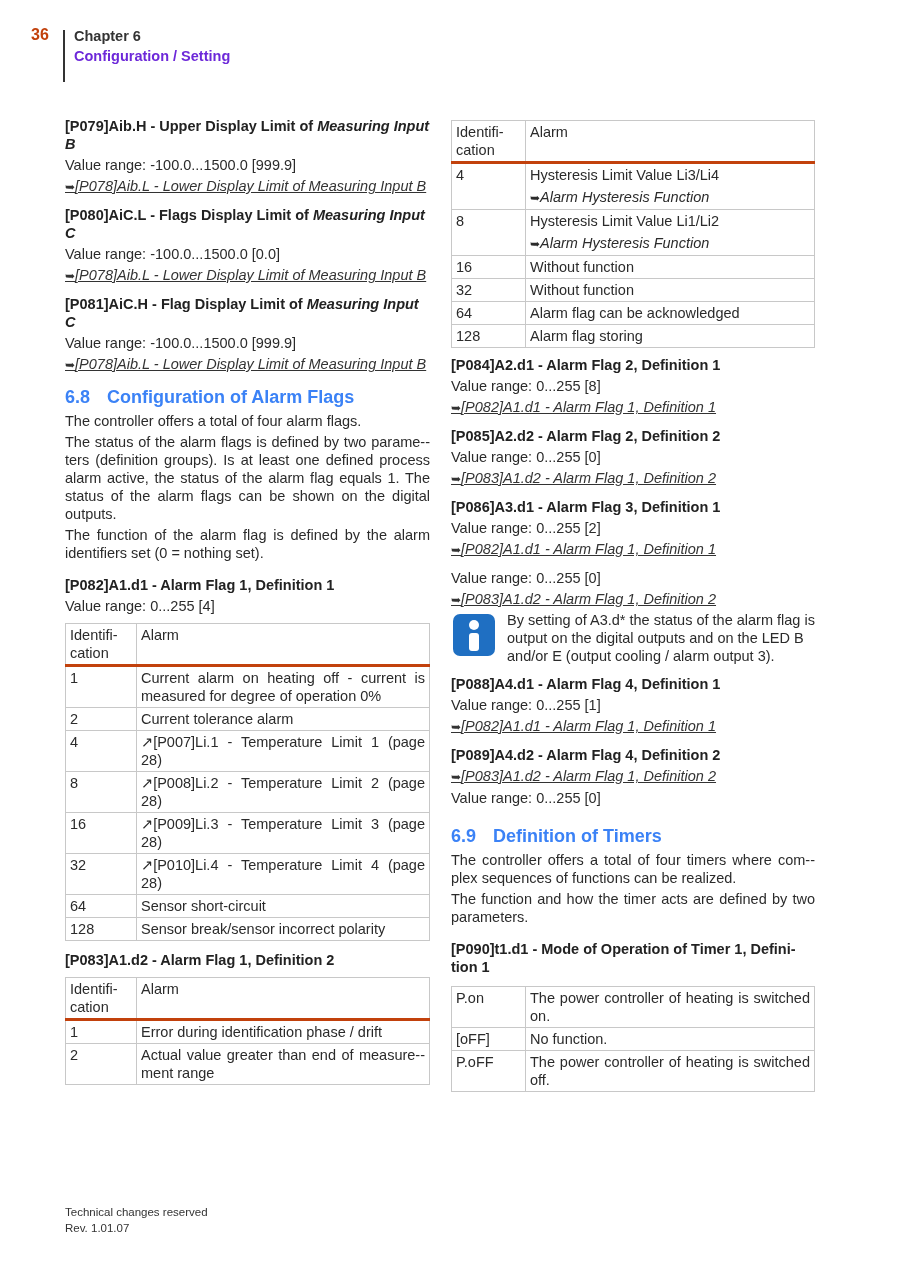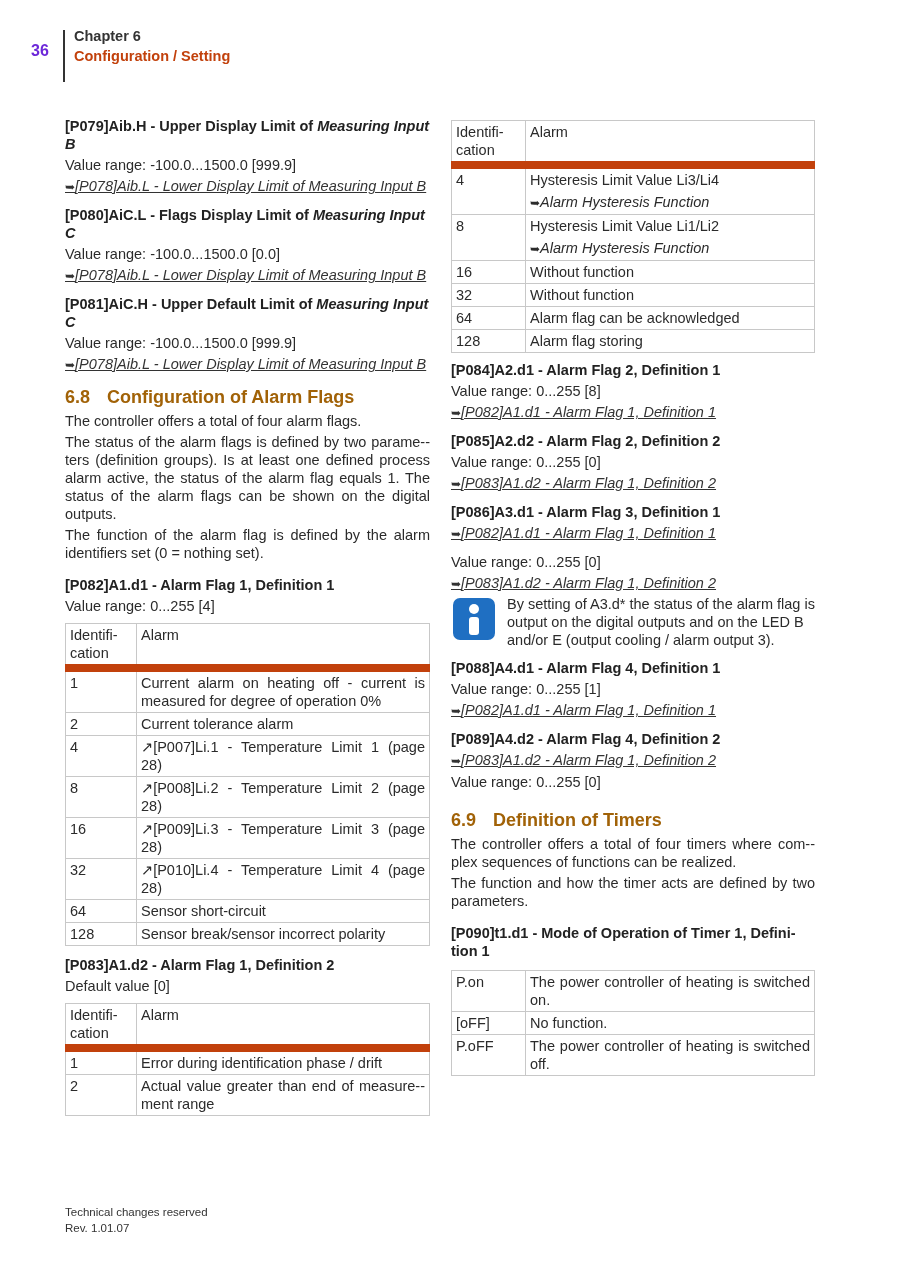--- a/index.html
+++ b/index.html
@@ -2,55 +2,55 @@
 <html><head>
 <meta charset="utf-8">
 <style>
   html, body { margin: 0; padding: 0; background: #ffffff; }
   body {
     width: 900px; height: 1274px; position: relative; overflow: hidden;
     font-family: "Liberation Sans", sans-serif; color: #2b2b2b;
   }
   .page-num {
     position: absolute; left: 31px; top: 26px;
-    font-size: 16px; font-weight: bold; color: #6d28d9; margin-top: 16px;
+    font-size: 16px; font-weight: bold; color: #c2410c;
   }
   .header-bar {
     position: absolute; left: 63px; top: 30px; width: 2px; height: 52px; background: #333;
   }
   .chapter {
     position: absolute; left: 74px; top: 28px; font-size: 14.5px; color: #333; font-weight: bold;
   }
   .chapter-title {
-    position: absolute; left: 74px; top: 48px; font-size: 14.5px; font-weight: bold; color: #c2410c;
+    position: absolute; left: 74px; top: 48px; font-size: 14.5px; font-weight: bold; color: #6d28d9;
   }
   .col { position: absolute; font-size: 14.5px; line-height: 18px; }
   .col-left { left: 65px; top: 117px; width: 365px; }
   .col-right { left: 451px; top: 120px; width: 364px; }
 
   .p-head { font-weight: bold; color: #222; margin: 0; line-height: 18px; }
   .p-head i { font-weight: bold; }
   .p-text { margin: 3px 0 0 0; text-align: justify; line-height: 18px; }
   .p-ref { margin: 3px 0 0 0; font-style: italic; color: #333; line-height: 18px; text-decoration: underline; }
   .p-ref .arr { font-style: normal; font-size: 12px; }
   .block { margin-bottom: 10px; }
 
   .section-title {
-    font-size: 18px; font-weight: bold; color: #a16207; margin: 12px 0 4px 0; line-height: 22px;
+    font-size: 18px; font-weight: bold; color: #3b82f6; margin: 12px 0 4px 0; line-height: 22px;
   }
   .section-title .num { display: inline-block; width: 42px; }
 
   table.t {
     border-collapse: collapse; width: 100%; font-size: 14.5px; line-height: 18px;
     margin: 8px 0 8px 0;
   }
   table.t td {
     border: 1px solid #c8c8c8; vertical-align: top; padding: 2px 4px 2px 4px;
   }
-  table.t tr.hdr td { border-bottom: 8px solid #c2410c; height: 36px; }
+  table.t tr.hdr td { border-bottom: 3px solid #c2410c; height: 36px; }
   table.t td.id { width: 62px; }
   table.t td.txt { text-align: justify; }
   .col-right table.t td.id { width: 65px; }
   table.t .sub { font-style: italic; margin-top: 4px; display: block; }
   table.t .sub .arr { font-style: normal; font-size: 12px; }
 
   .info { display: flex; align-items: flex-start; margin: 2px 0 10px 0; }
   .info-icon {
     width: 42px; height: 42px; background: #1f6fc2; border-radius: 7px; flex: none;
     position: relative; margin: 3px 12px 0 2px;
@@ -81,21 +81,21 @@
     <p class="p-ref"><span class="arr">➥</span><span>[P078]Aib.L - Lower Display Limit of Measuring Input B</span></p>
   </div>
 
   <div class="block">
     <p class="p-head"><span>[P080]AiC.L - Flags Display Limit of </span><i>Measuring Input C</i></p>
     <p class="p-text">Value range: -100.0...1500.0 [0.0]</p>
     <p class="p-ref"><span class="arr">➥</span><span>[P078]Aib.L - Lower Display Limit of Measuring Input B</span></p>
   </div>
 
   <div class="block">
-    <p class="p-head"><span>[P081]AiC.H - Upper Default Limit of </span><i>Measuring Input C</i></p>
+    <p class="p-head"><span>[P081]AiC.H - Flag Display Limit of </span><i>Measuring Input C</i></p>
     <p class="p-text">Value range: -100.0...1500.0 [999.9]</p>
     <p class="p-ref"><span class="arr">➥</span><span>[P078]Aib.L - Lower Display Limit of Measuring Input B</span></p>
   </div>
 
   <div class="section-title"><span class="num">6.8</span><span>Configuration of Alarm Flags</span></div>
   <p class="p-text" style="margin-top:0">The controller offers a total of four alarm flags.</p>
   <p class="p-text">The status of the alarm flags is defined by two parame-- ters (definition groups). Is at least one defined process alarm active, the status of the alarm flag equals 1. The status of the alarm flags can be shown on the digital outputs.</p>
   <p class="p-text">The function of the alarm flag is defined by the alarm identifiers set (0 = nothing set).</p>
 
   <div class="block" style="margin-top:14px">
@@ -140,21 +140,20 @@
           <tr>
             <td class="id">128</td>
             <td class="txt"><span>Sensor break/sensor incorrect polarity</span></td>
           </tr>
         </tbody>
     </table>
   </div>
 
   <div class="block">
     <p class="p-head">[P083]A1.d2 - Alarm Flag 1, Definition 2</p>
-    <p class="p-text">Default value [0]</p>
     <table class="t">
       <tbody>
           <tr class="hdr">
         <td class="id">Identifi- cation</td>
         <td>Alarm</td>
       </tr>
       </tbody>
         <tbody id="p083-rows">
           <tr>
             <td class="id">1</td>
@@ -212,20 +211,21 @@
   </div>
 
   <div class="block">
     <p class="p-head">[P085]A2.d2 - Alarm Flag 2, Definition 2</p>
     <p class="p-text">Value range: 0...255 [0]</p>
     <p class="p-ref"><span class="arr">➥</span><span>[P083]A1.d2 - Alarm Flag 1, Definition 2</span></p>
   </div>
 
   <div class="block">
     <p class="p-head">[P086]A3.d1 - Alarm Flag 3, Definition 1</p>
+    <p class="p-text">Value range: 0...255 [2]</p>
     <p class="p-ref"><span class="arr">➥</span><span>[P082]A1.d1 - Alarm Flag 1, Definition 1</span></p>
   </div>
 
   <div class="block" style="margin-bottom:2px">
     <p class="p-text">Value range: 0...255 [0]</p>
     <p class="p-ref"><span class="arr">➥</span><span>[P083]A1.d2 - Alarm Flag 1, Definition 2</span></p>
   </div>
 
   <div class="info">
     <div class="info-icon">

